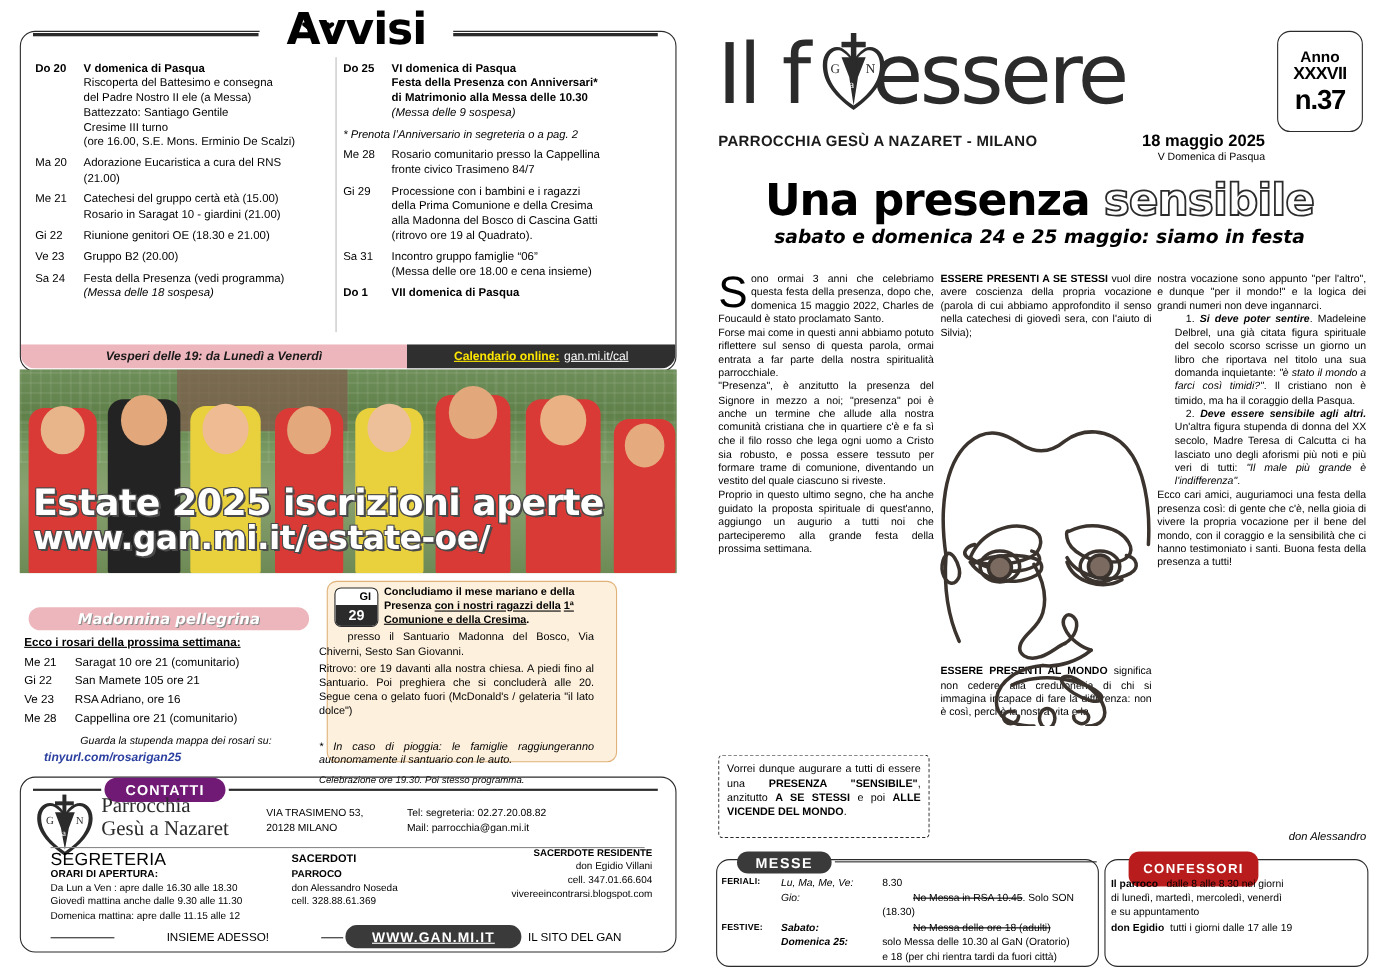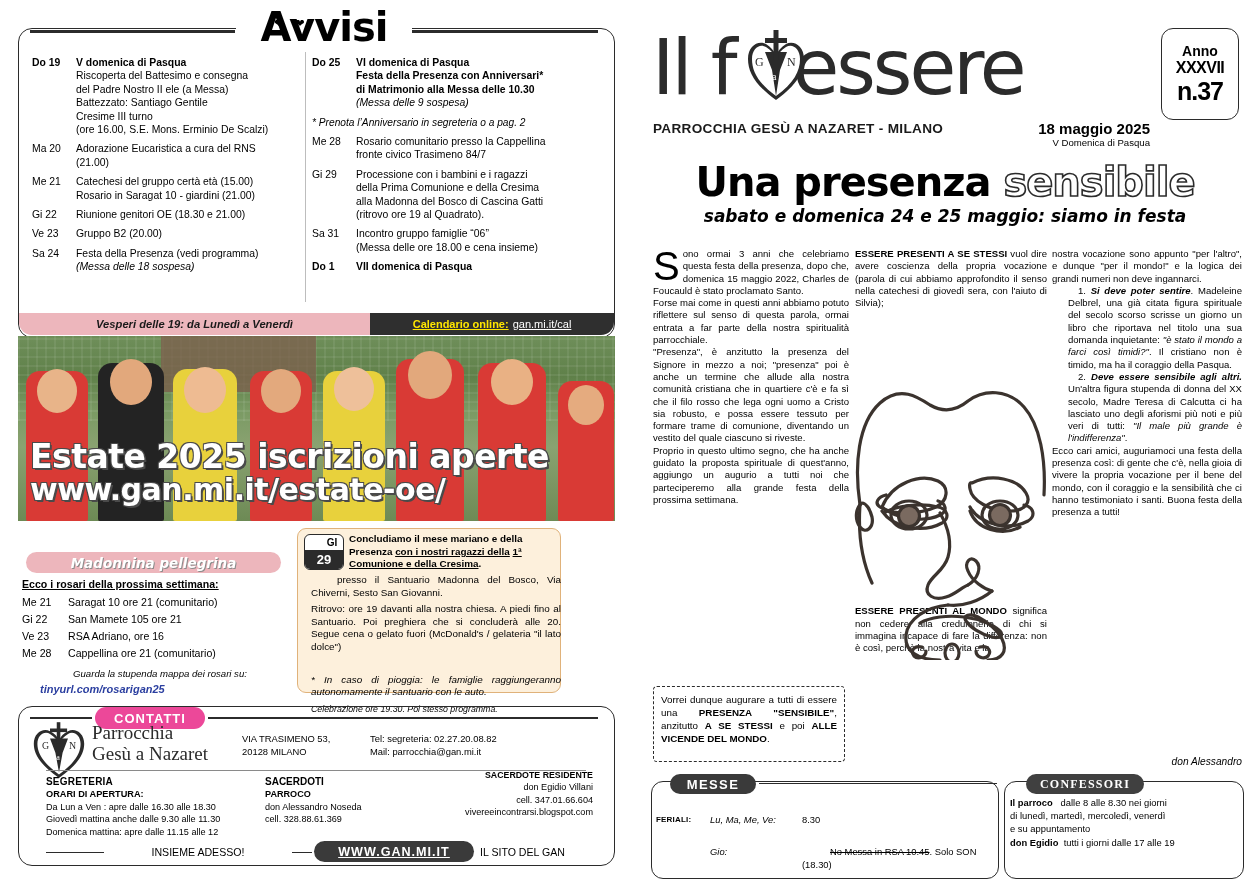--- a/index.html
+++ b/index.html
@@ -62,39 +62,39 @@
   #rosari-note{left:40px;top:668px;width:240px;text-align:center;font-size:9.6px;font-style:italic;}
   #rosari-link{left:40px;top:683px;width:240px;text-align:left;font-size:11px;font-weight:700;font-style:italic;color:#2b3fa0;}
 
   
   #gi29-box{left:297px;top:528px;width:262px;height:163px;background:#fdf0dc;border:1.3px solid #e0b27a;border-radius:9px;}
   #gi29-badge{left:304px;top:534px;width:38px;height:34px;border:1.4px solid #2b2b2b;border-radius:6px;overflow:hidden;background:#fff;}
   #gi29-badge .top{height:15px;display:flex;align-items:center;justify-content:center;font-size:10px;font-weight:700;margin-left:16px;}
   #gi29-badge .bot{height:19px;background:#2b2b2b;color:#fff;display:flex;align-items:center;justify-content:center;font-size:13px;font-weight:900;}
   #gi29-head{left:349px;top:533px;width:203px;font-size:9.9px;line-height:12.6px;font-weight:700;}
   #gi29-head .u{text-decoration:underline;}
-  #gi29-body{left:311px;top:574px;width:250px;font-size:9.9px;line-height:12.6px;text-align:justify;}
+  #gi29-body{left:290px;top:574px;width:250px;font-size:9.9px;line-height:12.6px;text-align:justify;}
   #gi29-body p{margin:0 0 4px 0;}
   #gi29-body .ind{text-indent:26px;}
   #gi29-body .it{font-style:italic;margin-top:20px;}
   #gi29-body .sm{font-size:8.8px;font-style:italic;}
 
   
   #contatti-box{left:18px;top:706px;width:597px;height:160px;border:1.4px solid #2b2b2b;border-radius:14px;box-sizing:border-box;}
-  #contatti-pill{left:95px;top:707px;width:110px;height:22px;background:#ec4899;border-radius:11px;color:#fff;
+  #contatti-pill{left:95px;top:707px;width:110px;height:22px;background:#701a75;border-radius:11px;color:#fff;
       display:flex;align-items:center;justify-content:center;font-size:13px;font-weight:900;letter-spacing:1px;}
   .pill-rule-a{left:30px;top:717px;width:62px;height:1.6px;background:#2b2b2b;}
   .pill-rule-b{left:208px;top:717px;width:390px;height:1.6px;background:#2b2b2b;}
   #gan-logo{left:32px;top:722px;width:54px;height:58px;}
   #parrocchia-name{left:92px;top:722px;font-family:"Liberation Serif",serif;font-size:19px;line-height:21px;color:#2b2b2b;}
   #addr{left:242px;top:733px;font-size:9.4px;line-height:12.5px;}
   #tel{left:370px;top:733px;font-size:9.4px;line-height:12.5px;}
   #contatti-hr{left:46px;top:770px;width:540px;height:1px;background:#8a8a8a;}
   #segreteria{left:46px;top:776px;width:200px;font-size:9.1px;line-height:12.4px;}
-  #segreteria .h{font-size:10px;font-weight:700;letter-spacing:.2px;}
+  #segreteria .h{font-size:16px;font-weight:400;letter-spacing:.2px;}
   #segreteria .h2{font-weight:700;font-size:9.2px;}
   #sacerdoti{left:265px;top:776px;width:145px;font-size:9.1px;line-height:12.4px;}
   #sacerdoti .h{font-size:10px;font-weight:700;}
   #sacerdoti .h2{font-weight:700;font-size:9.1px;}
   #residente{left:428px;top:769px;width:165px;font-size:9.1px;line-height:12.4px;text-align:right;}
   #residente .h2{font-weight:700;font-size:8.8px;}
   #insieme{left:108px;top:846px;width:180px;text-align:center;font-size:10.6px;}
   .ins-rule-a{left:46px;top:852px;width:58px;height:1.4px;background:#2b2b2b;}
   .ins-rule-b{left:292px;top:852px;width:20px;height:1.4px;background:#2b2b2b;}
   #site-pill{left:314px;top:841px;width:160px;height:21px;background:#3a3a3a;border-radius:11px;color:#fff;
@@ -140,48 +140,48 @@
   
   #messe-box{left:651px;top:781px;width:348px;height:98px;border:1.4px solid #2b2b2b;border-radius:12px;box-sizing:border-box;}
   #messe-pill{left:670px;top:774px;width:86px;height:20px;background:#3a3a3a;border-radius:10px;color:#fff;
       display:flex;align-items:center;justify-content:center;font-size:13px;font-weight:900;letter-spacing:1.4px;}
   .mp-rule{left:759px;top:783px;width:238px;height:1.4px;background:#2b2b2b;}
   #messe-body{left:656px;top:795px;width:340px;font-size:9.4px;line-height:13.6px;}
   #messe-body .lbl{font-weight:700;font-size:8px;letter-spacing:.2px;}
   #messe-body .it{font-style:italic;}
   #messe-body .bi{font-weight:700;font-style:italic;}
   #messe-body .strike{text-decoration:line-through;padding-left:28px;}
-  .mrow{display:flex;margin-top:18px;}
+  .mrow{display:flex;}
   .mrow .c1{width:54px;flex:none;}
   .mrow .c2{width:92px;flex:none;}
   .mrow .c3{flex:1;}
 
   #conf-box{left:1004px;top:781px;width:240px;height:98px;border:1.4px solid #2b2b2b;border-radius:12px;box-sizing:border-box;}
-  #conf-pill{left:1026px;top:774px;width:118px;height:20px;background:#404040;border-radius:10px;color:#fff;
-      display:flex;align-items:center;justify-content:center;font-size:12px;font-weight:900;letter-spacing:1.2px;font-family:Liberation Serif, serif;}
+  #conf-pill{left:1026px;top:774px;width:118px;height:32px;background:#b91c1c;border-radius:10px;color:#fff;
+      display:flex;align-items:center;justify-content:center;font-size:12px;font-weight:900;letter-spacing:1.2px;}
   #conf-body{left:1010px;top:796px;width:232px;font-size:9.4px;line-height:13.2px;}
   #conf-body .b{font-weight:700;}
 </style>
 </head>
 <body>
 
 <div id="page">
 
   <div class="abs" id="avvisi-box"></div>
   <div class="abs rule-l"></div>
   <div class="abs rule-r"></div>
   <div class="abs" id="avvisi-title">
     <span class="hearts">❤❤</span>
     <span>Avvisi</span>
   </div>
   <div class="abs" id="avv-divider"></div>
 
   <div class="abs avv-col" id="avv-col-left">
       <div class="avv-item">
-        <div class="avv-date">Do 19</div>
+        <div class="avv-date">Do 20</div>
         <div class="avv-body">
           <div class="b">V domenica di Pasqua</div>
           <div>Riscoperta del Battesimo e consegna</div>
           <div>del Padre Nostro II ele (a Messa)</div>
           <div>Battezzato: Santiago Gentile</div>
           <div>Cresime III turno</div>
           <div>(ore 16.00, S.E. Mons. Erminio De Scalzi)</div>
         </div>
       </div>
       <div class="avv-item">

